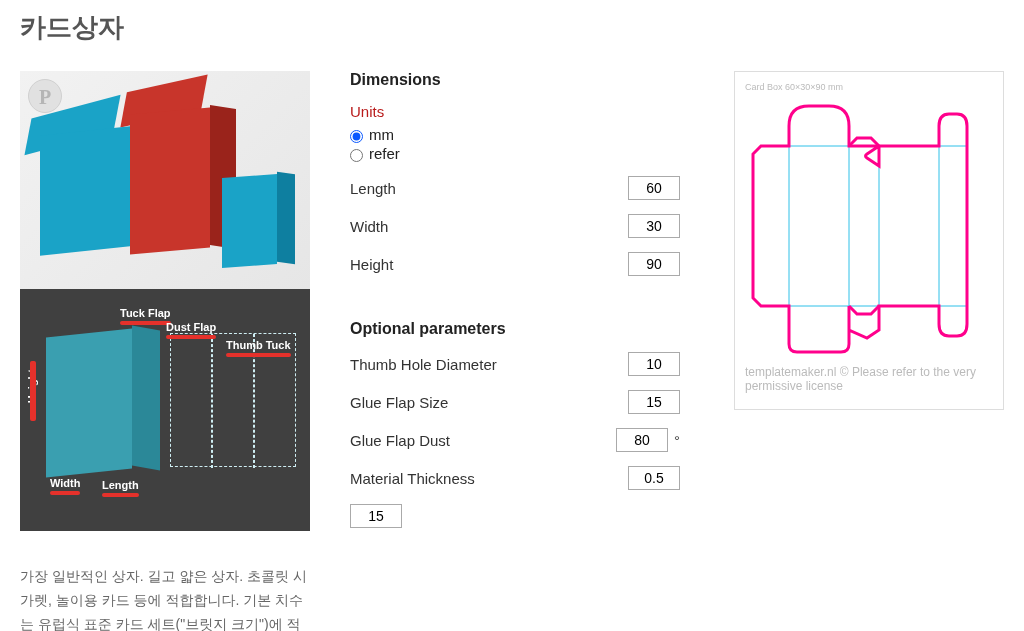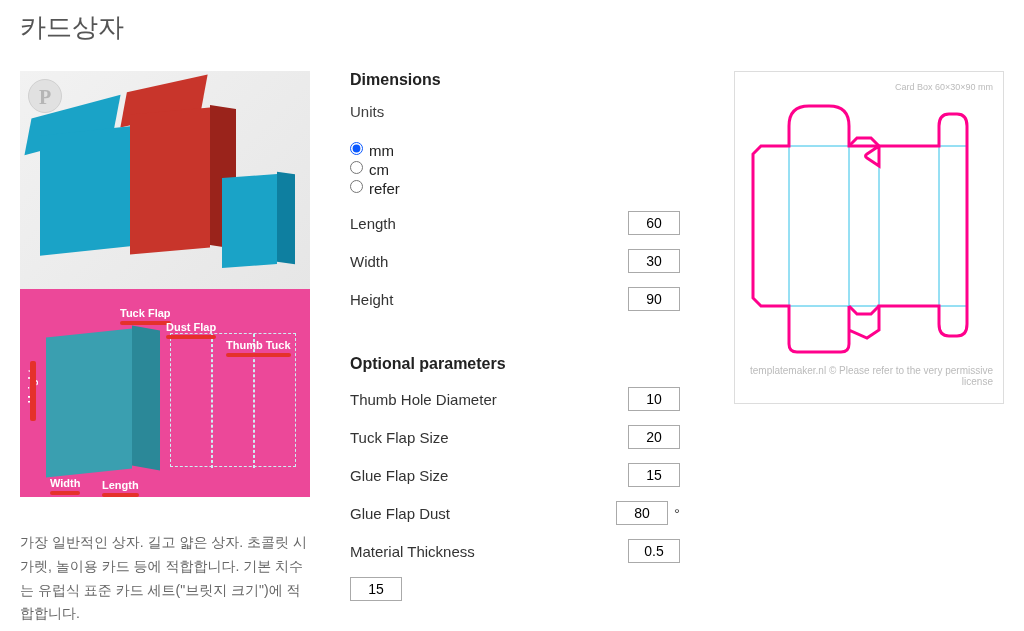--- a/index.html
+++ b/index.html
@@ -15,21 +15,21 @@
     display: flex;
     gap: 40px;
     align-items: flex-start;
     padding-top: 8px;
   }
   .col-left { width: 290px; flex: 0 0 290px; }
   .col-mid  { width: 330px; flex: 0 0 330px; }
   .col-right{ width: 270px; flex: 0 0 270px; margin-left: auto; }
   .title {
     font-size: 26px;
-    font-weight: 400;
+    font-weight: 700;
     color: #555;
     margin: 10px 0 18px 0;
   }
   .photo-wrap { position: relative; width: 290px; }
   .photo {
     width: 290px; height: 218px;
     background: linear-gradient(135deg,#f2f2f2 0%, #e6e6e6 100%);
     position: relative;
     overflow: hidden;
   }
@@ -40,40 +40,40 @@
     font: 900 20px/34px Georgia, serif;
     text-align: center;
     border: 1px solid #d0d0d0;
   }
   .box3d {
     position: absolute;
     background:#1aa3c7;
   }
   .box3d.red { background:#c8352b; }
   .diagram2 {
-    width: 290px; height: 208px;
-    background:#ec4899;
+    width: 290px; height: 242px;
+    background:#404040;
     position: relative;
     color:#fff;
   }
   .dlabel { position:absolute; font-size:11px; font-weight:700; }
   .dlabel .under { display:block; height:4px; background:#e5312b; border-radius:2px; margin-top:2px; }
   .desc {
     margin-top: 34px;
     font-size: 14px;
     color:#666;
     line-height: 1.7;
   }
   .sec-head {
     font-size: 16px;
     font-weight: 700;
     margin: 0 0 14px 0;
   }
-  .units-label { margin-bottom: 22px; color:#404040; }
-  .radio-row { display:flex; align-items:flex-start; margin: 2px 0; }
+  .units-label { margin-bottom: 6px; color:#b91c1c; }
+  .radio-row { display:flex; align-items:flex-end; margin: 2px 0; }
   .radio-row input { margin: 0 6px 0 0; accent-color: #0a58ff; }
   .field {
     display:flex; align-items:center;
     margin: 14px 0;
   }
   .field .lab { flex: 1; color:#333; }
   .field input[type=text] {
     width: 52px;
     padding: 3px 4px;
     font-size: 14px;
@@ -81,22 +81,22 @@
     border: 1px solid #aaa;
   }
   .field .suffix { margin-left: 6px; color:#444; }
   .sec-gap { height: 30px; }
   .preview {
     border:1px solid #ddd;
     padding: 10px 10px 16px 10px;
     text-align: center;
     background:#fff;
   }
-  .preview .pv-title { text-align:right; font-size:9px; color:#bbb; margin-bottom:4px; }
-  .preview .pv-foot  { text-align:right; font-size:10px; color:#bbb; margin-top:6px; }
+  .preview .pv-title { text-align:left; font-size:9px; color:#bbb; margin-bottom:4px; }
+  .preview .pv-foot  { text-align:left; font-size:12px; color:#bbb; margin-top:6px; }
   svg .cut { fill:none; stroke:#ff008c; stroke-width:3; }
   svg .fold { fill:none; stroke:#2ec0e8; stroke-width:1; }
   
   .photo .bx1 { left:20px; top:60px; width:90px; height:120px; transform:skewY(-6deg); }
   .photo .bx1b{ left:110px; top:55px; width:30px; height:120px; background:#0e7fa0; transform:skewY(10deg); }
   .photo .bx2 { left:110px; top:40px; width:80px; height:140px; background:#c8352b; transform:skewY(-5deg); }
   .photo .bx2b{ left:190px; top:36px; width:26px; height:140px; background:#9a231b; transform:skewY(9deg); }
   .photo .bx3 { left:202px; top:105px; width:55px; height:90px; background:#1aa3c7; transform:skewY(-4deg); }
   .photo .bx3b{ left:257px; top:102px; width:18px; height:90px; background:#0e7fa0; transform:skewY(8deg); }
   .photo .lid1{ left:10px; top:35px; width:85px; height:38px; background:#1aa3c7; transform:skew(-20deg,-6deg) rotate(-10deg); }
@@ -163,24 +163,20 @@
   <div class="col-mid">
     <div class="sec-head">Dimensions</div>
 
     <div class="units-label">Units</div>
     <label class="radio-row">
       <input type="radio" name="u" checked="" style="">
       <span>mm</span>
     </label>
     <label class="radio-row">
       <input type="radio" name="u" style="">
-      <span>cm</span>
-    </label>
-    <label class="radio-row">
-      <input type="radio" name="u" style="">
       <span>refer</span>
     </label>
 
     <div class="field">
       <span class="lab">Length</span>
       <input type="text" value="60" style="">
     </div>
     <div class="field">
       <span class="lab">Width</span>
       <input type="text" value="30" style="">
@@ -189,24 +185,20 @@
       <span class="lab">Height</span>
       <input type="text" value="90" style="">
     </div>
 
     <div class="sec-gap"></div>
     <div class="sec-head">Optional parameters</div>
 
     <div class="field">
       <span class="lab">Thumb Hole Diameter</span>
       <input type="text" value="10" style="">
-    </div>
-    <div class="field">
-      <span class="lab">Tuck Flap Size</span>
-      <input type="text" value="20" style="">
     </div>
     <div class="field">
       <span class="lab">Glue Flap Size</span>
       <input type="text" value="15" style="">
     </div>
     <div class="field">
       <span class="lab">Glue Flap Dust</span>
       <input type="text" value="80" style="">
       <span class="suffix">°</span>
     </div>

